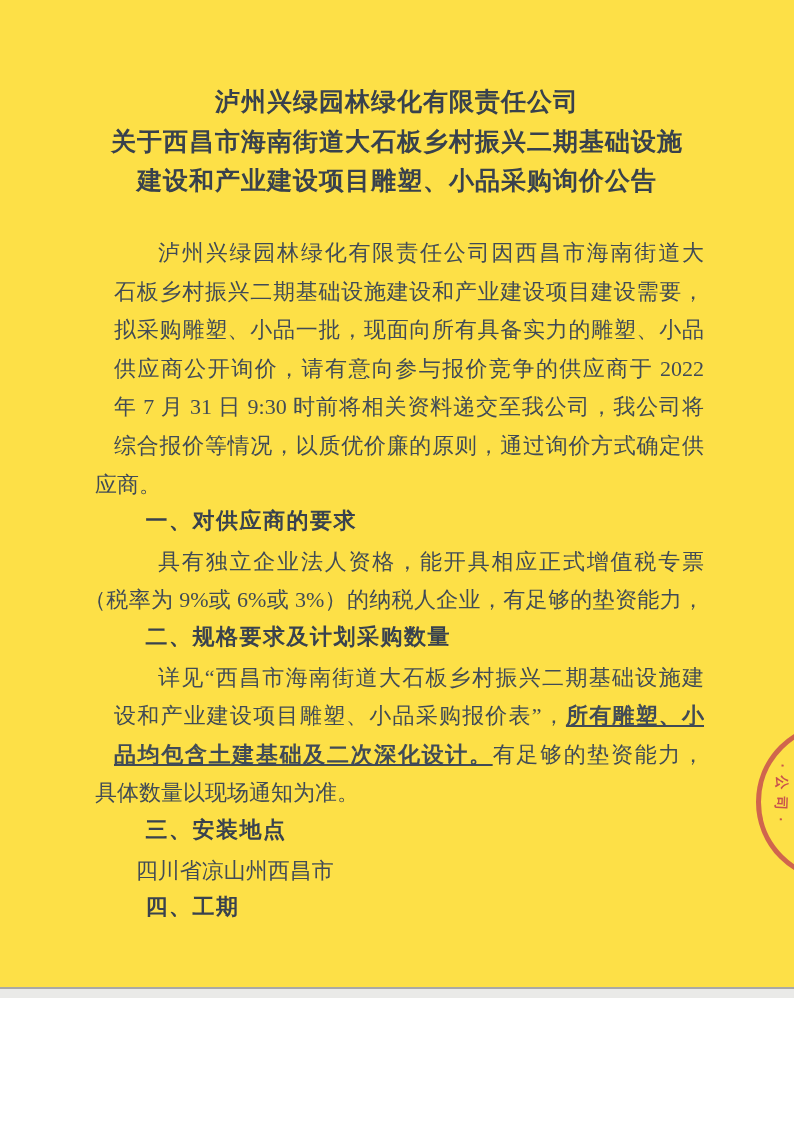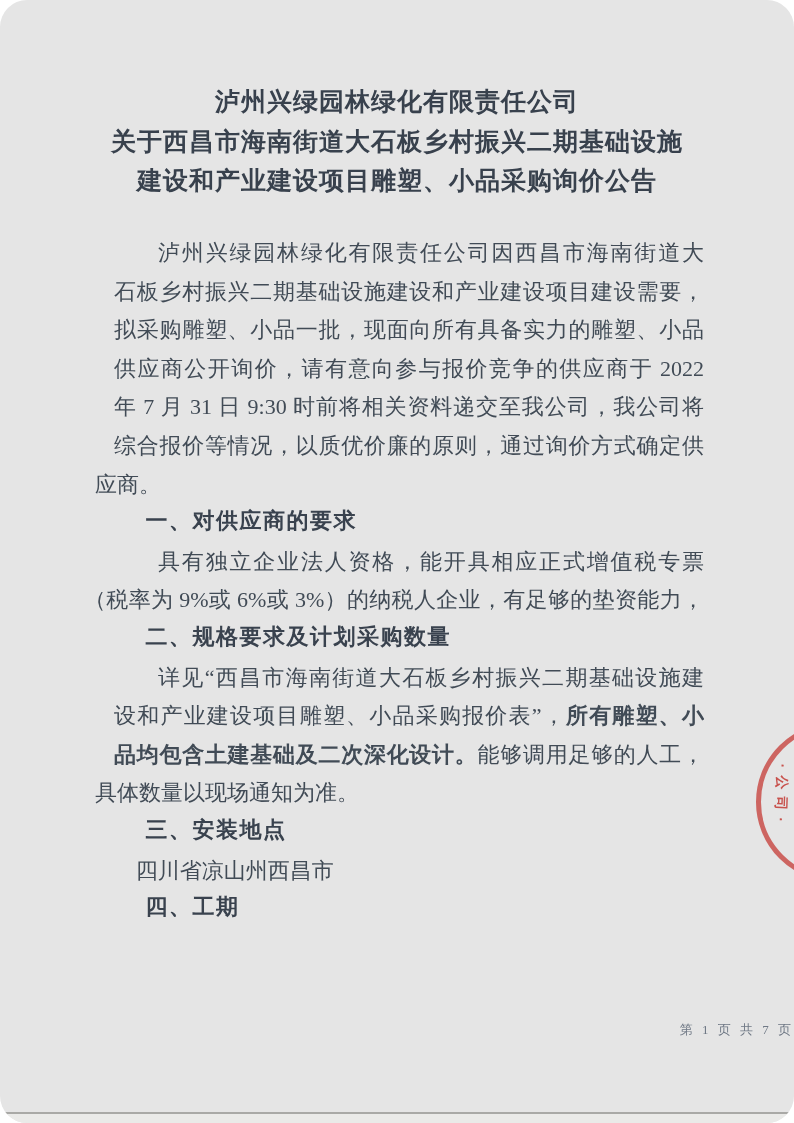--- a/index.html
+++ b/index.html
@@ -1,41 +1,40 @@
 <!DOCTYPE html>
 <html><head>
 <meta charset="utf-8">
 <style>
   html,body { margin:0; padding:0; background:#ffffff; }
   .page {
-    position:relative; width:794px; height:1123px;
-    background:#e5e5e5; overflow:hidden;
+    position:relative; width:794px; height:998px;
+    background:#fde047; overflow:hidden;
     font-family:"Liberation Serif", serif;
     color:#414b56;
-    border-radius:27px;
   }
   .title-block {
     position:absolute; top:82px; left:0; width:100%;
     text-align:center; font-weight:bold; font-size:25px;
     line-height:39.5px; letter-spacing:1px; color:#38414d;
   }
   .body-block {
     position:absolute; top:234px; left:95px; width:609px;
     font-size:22px;
   }
   .line { line-height:38.6px; height:38.6px; overflow:hidden; }
   .just { text-align:justify; text-align-last:justify;margin-left:19px; }
   .ind  { text-indent:2em; }
   .s3   { text-indent:1.85em; }
   .hang { margin-left:-11px; width:620px; }
   .h {
     font-family:Liberation Mono, monospace; font-weight:bold;
     text-indent:2.3em; letter-spacing:1.5px; color:#39424e;
   }
-  .b { font-weight:bold; }
+  .b { font-weight:bold;text-decoration:underline; }
   .footer-block {
     position:absolute; top:1020px; left:0; width:100%;
     text-align:right; font-size:13px; letter-spacing:3px;
     color:#6f7885; line-height:20px;
   }
   
   .seal-ring {
     position:absolute; left:756px; top:722px; width:150px; height:150px;
     border:5px solid rgba(201,83,78,0.88); border-radius:50%;
     background:transparent;
@@ -72,21 +71,21 @@
     <div class="line just">综合报价等情况，以质优价廉的原则，通过询价方式确定供</div>
     <div class="line">应商。</div>
 
     <div class="line h">一、对供应商的要求</div>
     <div class="line just ind">具有独立企业法人资格，能开具相应正式增值税专票</div>
     <div class="line just hang">（税率为 9%或 6%或 3%）的纳税人企业，有足够的垫资能力，</div>
 
     <div class="line h">二、规格要求及计划采购数量</div>
     <div class="line just ind">详见“西昌市海南街道大石板乡村振兴二期基础设施建</div>
     <div class="line just"><span>设和产业建设项目雕塑、小品采购报价表”，</span><span class="b">所有雕塑、小</span></div>
-    <div class="line just"><span class="b">品均包含土建基础及二次深化设计。</span><span>能够调用足够的人工，</span></div>
+    <div class="line just"><span class="b">品均包含土建基础及二次深化设计。</span><span>有足够的垫资能力，</span></div>
     <div class="line">具体数量以现场通知为准。</div>
 
     <div class="line h">三、安装地点</div>
     <div class="line s3">四川省凉山州西昌市</div>
 
     <div class="line h">四、工期</div>
   </div>
 
   <div class="seal-ring"></div>
   <div class="seal-text">·公司·</div>

